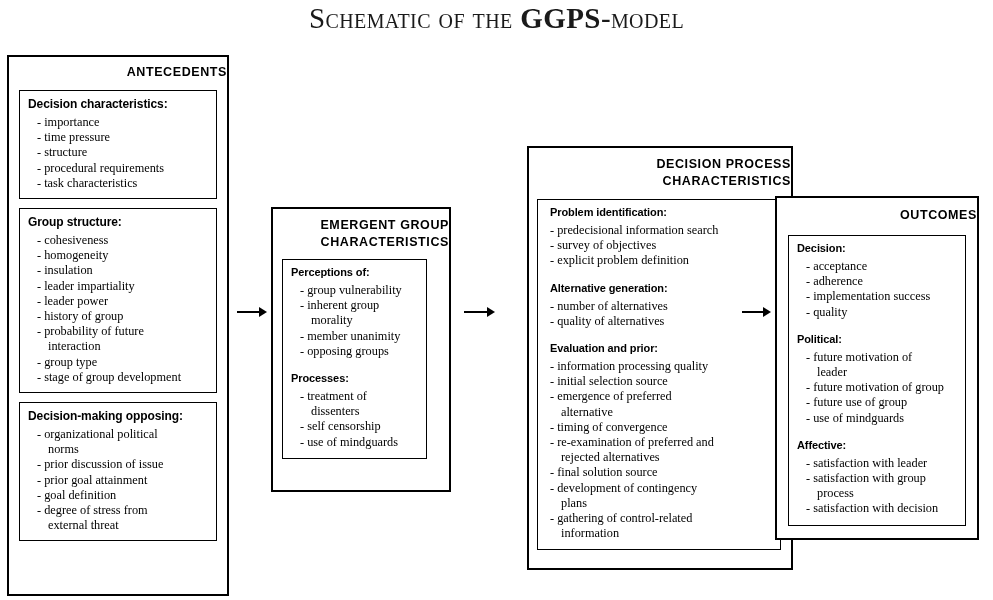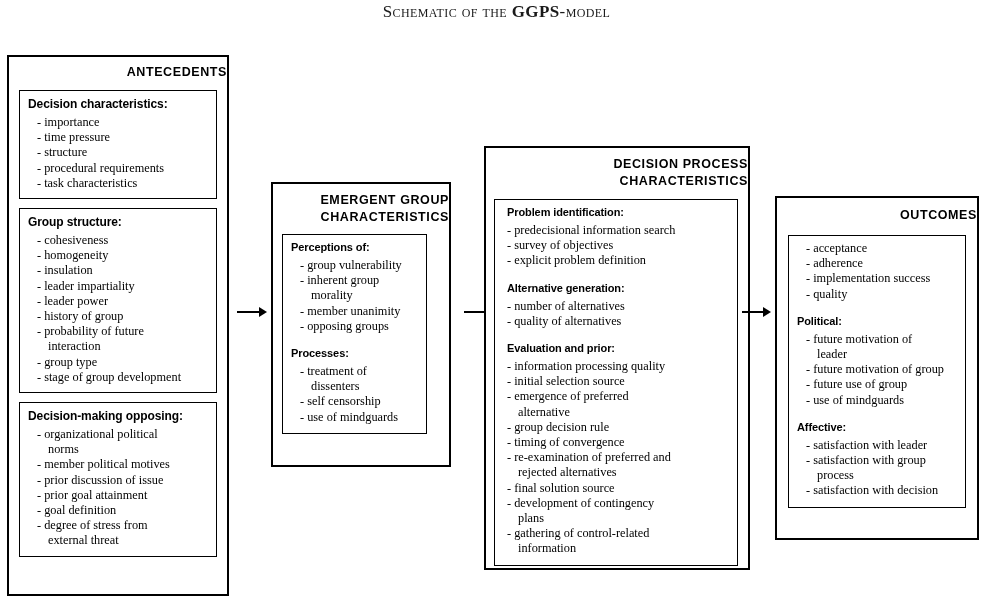--- a/index.html
+++ b/index.html
@@ -18,21 +18,21 @@
 
   
   #title {
     position: absolute;
     top: 2px;
     left: 0;
     width: 993px;
     text-align: center;
     font-family: "Liberation Serif", serif;
     font-variant: small-caps;
-    font-size: 17px;
+    font-size: 29px;
     letter-spacing: 0.4px;
     color: #1a1a1a;
     white-space: nowrap;
   }
   #title .ggps {
     font-weight: bold;
   }
 
   
   .panel {
@@ -112,25 +112,25 @@
     border-top: 5px solid transparent;
     border-bottom: 5px solid transparent;
     border-left: 8px solid #000000;
   }
 
   
   #panel-antecedents { left: 7px;   top: 55px;  width: 222px; height: 541px; }
   #panel-antecedents .panel-title { margin-top: 7px; }
   #panel-antecedents .group { margin: 9px 10px 0 10px; }
 
-  #panel-emergent { left: 271px; top: 182px; width: 180px; height: 285px; }
+  #panel-emergent { left: 271px; top: 207px; width: 180px; height: 285px; }
   #panel-emergent .panel-title { margin-top: 8px; }
   #panel-emergent .group { margin: 8px 22px 0 9px; padding-bottom: 8px; }
 
-  #panel-process { left: 484px; top: 146px; width: 266px; height: 424px; }
+  #panel-process { left: 527px; top: 146px; width: 266px; height: 424px; }
   #panel-process .panel-title { margin-top: 8px; }
   #panel-process .group { margin: 9px 10px 0 8px; padding-bottom: 8px; padding-left: 12px; }
 
   #panel-outcomes { left: 775px; top: 196px; width: 204px; height: 344px; }
   #panel-outcomes .panel-title { margin-top: 9px; }
   #panel-outcomes .group { margin: 11px 11px 0 11px; padding-bottom: 8px; }
 
   #arrow-1 { left: 237px; top: 305px; width: 32px; }
   #arrow-1 .shaft { width: 24px; }
   #arrow-1 .head  { left: 22px; }
@@ -178,21 +178,20 @@
       <li>- group type</li>
       <li>- stage of group development</li>
     </ul>
   </div>
 
   <div class="group">
     <div class="group-heading">Decision-making opposing:</div>
     <ul class="items indented">
       <li>- organizational political
    norms</li>
-      <li>- member political motives</li>
       <li>- prior discussion of issue</li>
       <li>- prior goal attainment</li>
       <li>- goal definition</li>
       <li>- degree of stress from
    external threat</li>
     </ul>
   </div>
 </div>
 
 <div class="arrow" id="arrow-1">
@@ -246,21 +245,20 @@
       <li>- number of alternatives</li>
       <li>- quality of alternatives</li>
     </ul>
 
     <div class="group-heading small spaced">Evaluation and prior:</div>
     <ul class="items">
       <li>- information processing quality</li>
       <li>- initial selection source</li>
       <li>- emergence of preferred
    alternative</li>
-      <li>- group decision rule</li>
       <li>- timing of convergence</li>
       <li>- re-examination of preferred and
    rejected alternatives</li>
       <li>- final solution source</li>
       <li>- development of contingency
    plans</li>
       <li>- gathering of control-related
    information</li>
     </ul>
   </div>
@@ -268,20 +266,21 @@
 
 <div class="arrow" id="arrow-3">
   <div class="shaft"></div>
   <div class="head"></div>
 </div>
 
 <div class="panel" id="panel-outcomes">
   <div class="panel-title">OUTCOMES</div>
 
   <div class="group">
+    <div class="group-heading small">Decision:</div>
     <ul class="items indented">
       <li>- acceptance</li>
       <li>- adherence</li>
       <li>- implementation success</li>
       <li>- quality</li>
     </ul>
 
     <div class="group-heading small spaced">Political:</div>
     <ul class="items indented">
       <li>- future motivation of

